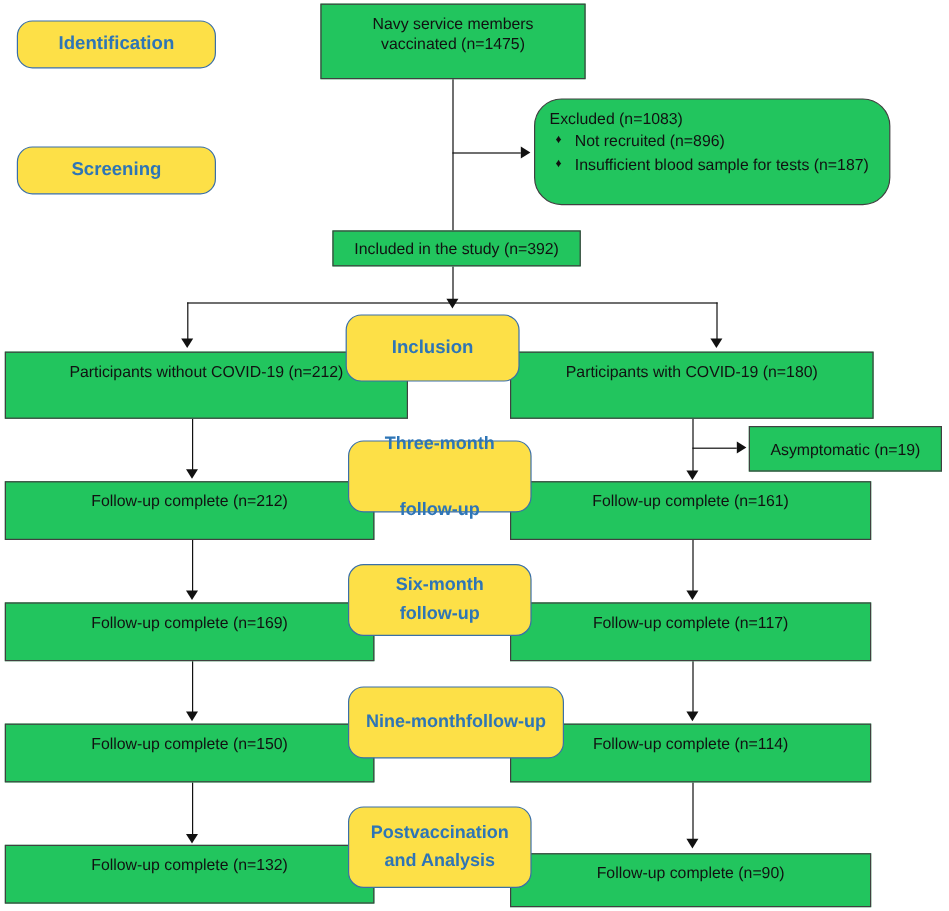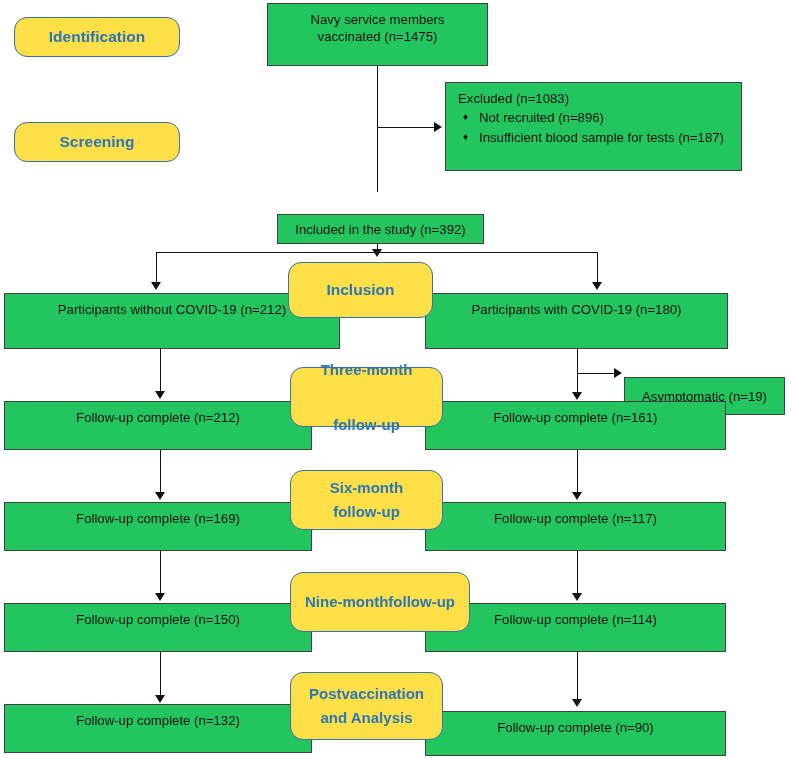--- a/index.html
+++ b/index.html
@@ -33,25 +33,25 @@
     justify-content: center;
     align-items: flex-start;
     text-align: center;
     padding-top: 7px;
   }
   .box.center-both {
     display: flex;
     justify-content: center;
     align-items: center;
     text-align: right;
-    margin-top: 22px;
   }
   .box.left-text {
     padding: 7px 0 0 12px;
     text-align: left;
+    border-radius: 23px;
   }
 
   
   .excl-title { margin: 0 0 1px 0; }
   .excl-list {
     list-style: none;
     margin: 0;
     padding: 0;
   }
   .excl-list li {

